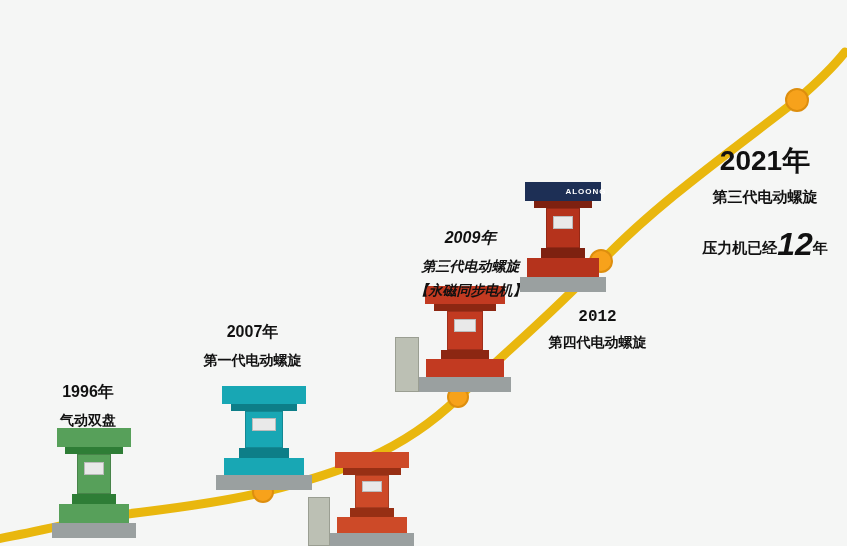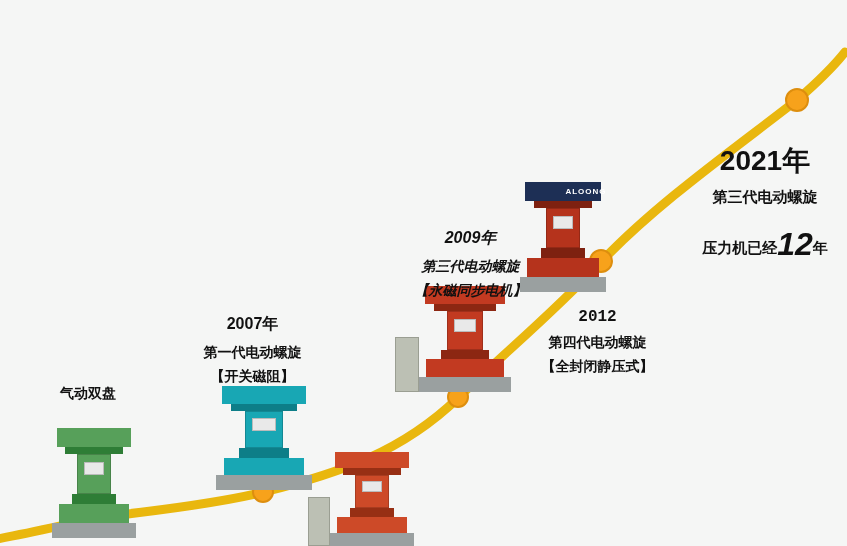--- a/index.html
+++ b/index.html
@@ -52,36 +52,36 @@
   <div class="machine" style="left: 52px; top: 428px; width: 84px; height: 110px; --c1: #57a05a; --c2: #2e7d36;">
     <div class="m-head"></div>
     <div class="m-neck"></div>
     <div class="m-col"></div>
     <div class="m-win"></div>
     <div class="m-anvil"></div>
     <div class="m-base"></div>
     <div class="m-plinth"></div>
   </div>
   <div class="label" style="left:28px;top:382px;width:120px;">
+    <div class="year">1996年</div>
     <div class="line">气动双盘</div>
   </div>
 
   <div class="machine" style="left: 216px; top: 386px; width: 96px; height: 104px; --c1: #18a7b4; --c2: #0d7e88;">
     <div class="m-head"></div>
     <div class="m-neck"></div>
     <div class="m-col"></div>
     <div class="m-win"></div>
     <div class="m-anvil"></div>
     <div class="m-base"></div>
     <div class="m-plinth"></div>
   </div>
-  <div class="label" style="left:180px;top:314px;width:145px;">
+  <div class="label" style="left:180px;top:322px;width:145px;">
     <div class="year">2007年</div>
     <div class="line">第一代电动螺旋</div>
-    <div class="line">【开关磁阻】</div>
   </div>
 
   <div class="machine" style="left: 330px; top: 452px; width: 84px; height: 94px; --c1: #cd4a28; --c2: #972f14;">
     <div class="m-cab"></div>
     <div class="m-head"></div>
     <div class="m-neck"></div>
     <div class="m-col"></div>
     <div class="m-win"></div>
     <div class="m-anvil"></div>
     <div class="m-base"></div>
@@ -110,21 +110,20 @@
     <div class="m-neck"></div>
     <div class="m-col"></div>
     <div class="m-win"></div>
     <div class="m-anvil"></div>
     <div class="m-base"></div>
     <div class="m-plinth"></div>
   </div>
   <div class="label" style="left:520px;top:308px;width:155px;font-family:Liberation Mono, monospace;">
     <div class="year">2012</div>
     <div class="line">第四代电动螺旋</div>
-    <div class="line">【全封闭静压式】</div>
   </div>
 
   <div class="label label-2021" style="left:690px;top:142px;width:150px;">
     <div class="year-big">2021年</div>
     <div class="line">第三代电动螺旋</div>
     <div class="line"><span>压力机已经</span><span class="big-num">12</span><span>年</span></div>
   </div>
 
 </div>
 

